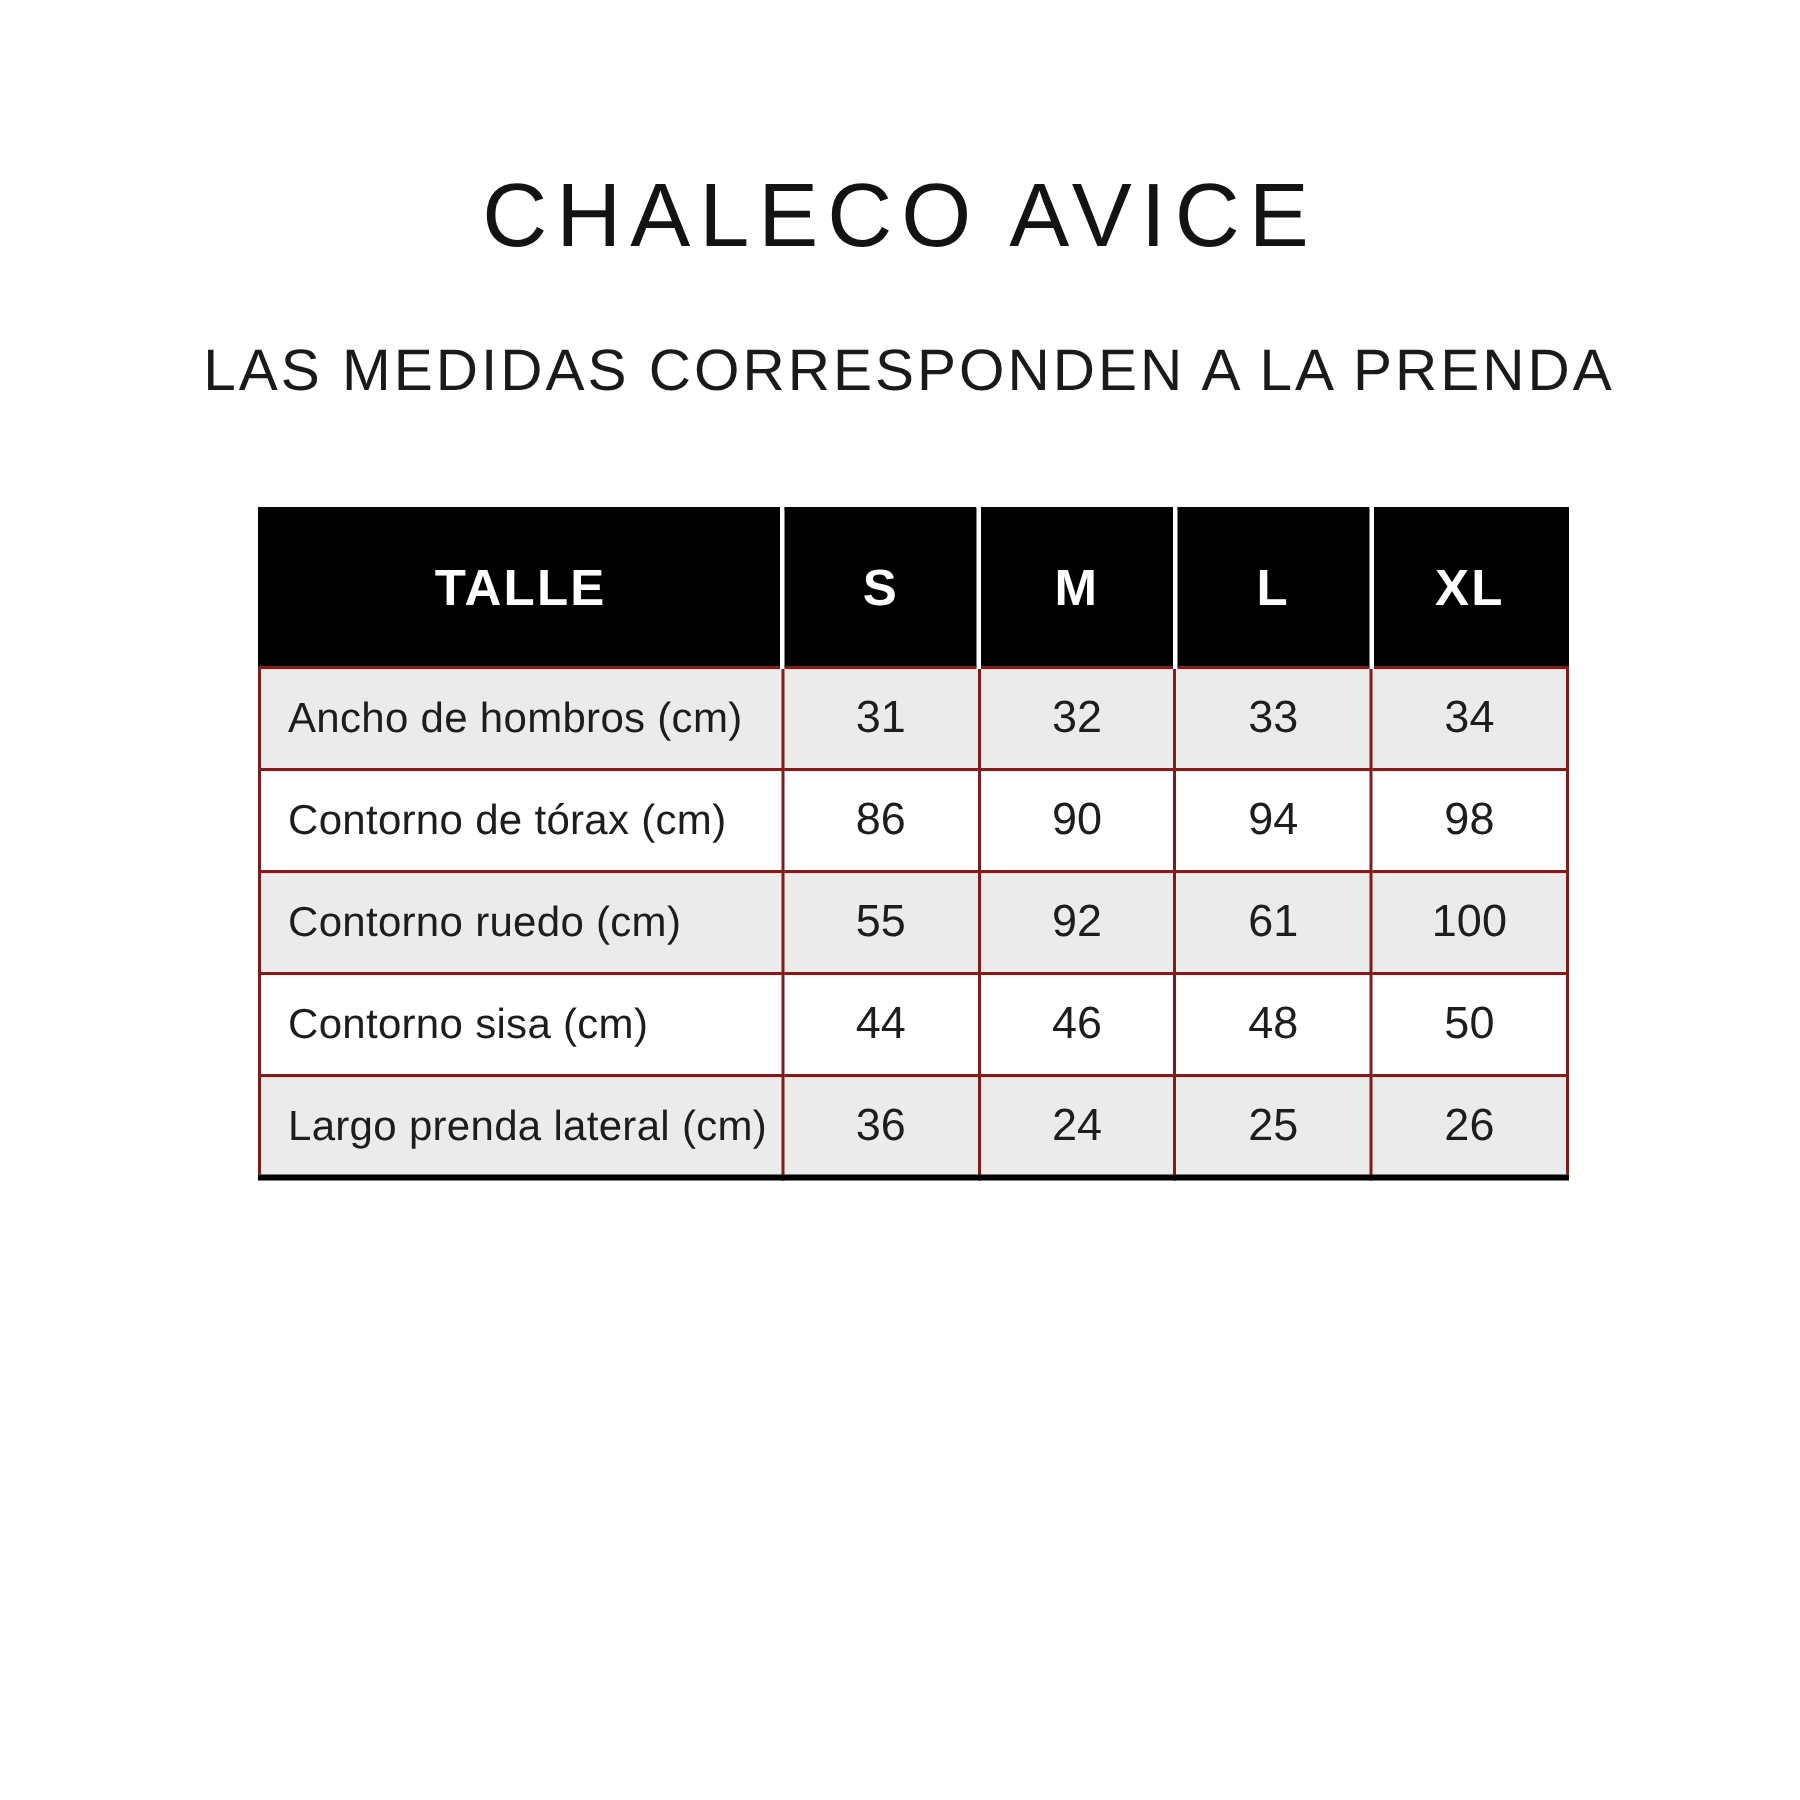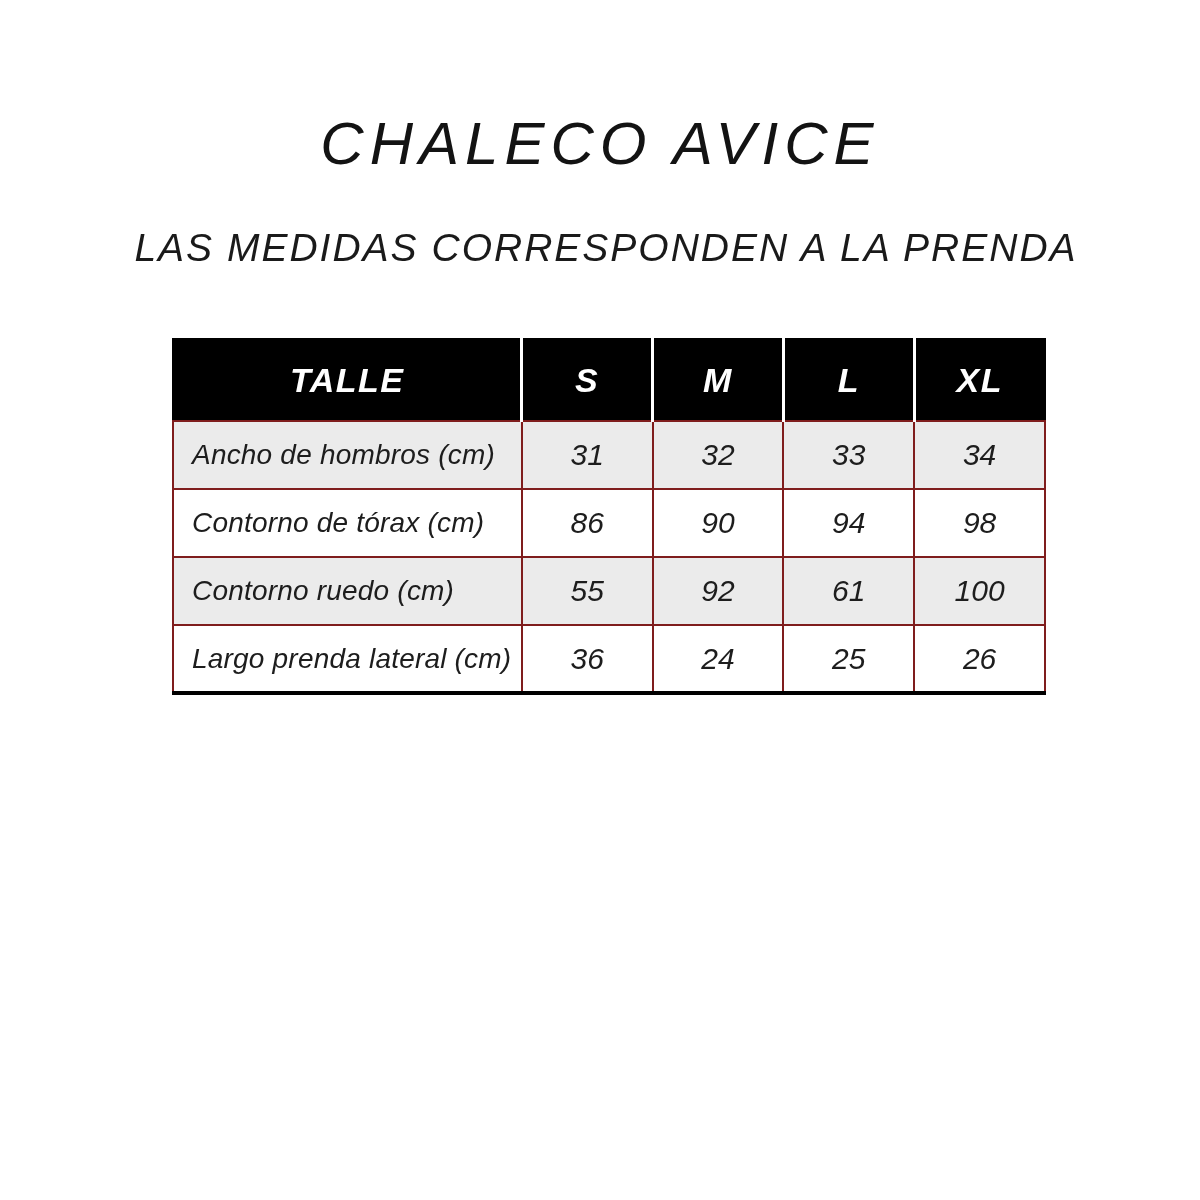--- a/index.html
+++ b/index.html
@@ -1,15 +1,15 @@
 <!DOCTYPE html>
 <html><head>
 <meta charset="utf-8">
 <style>
-  * { margin: 0; padding: 0; box-sizing: border-box; font-style: italic; }
+  * { margin: 0; padding: 0; box-sizing: border-box; }
   html, body { background: #ffffff; }
   body {
     width: 1200px;
     height: 1200px;
     position: relative;
     font-family: "Liberation Sans", sans-serif;
     color: #161616;
     overflow: hidden;
   }
   .page-title {
@@ -48,21 +48,21 @@
     border-collapse: collapse;
     table-layout: fixed;
     border: 2px solid #000000;
     border-bottom-width: 4px;
   }
   table.size-chart col.col-label { width: 40%; }
   table.size-chart col.col-size  { width: 15%; }
   table.size-chart th {
     background: #000000;
     color: #ffffff;
-    height: 82px;
+    height: 106px;
     font-size: 34px;
     font-weight: 700;
     letter-spacing: 1.5px;
     text-align: center;
     border-left: 3px solid #ffffff;
     border-bottom: 0;
   }
   table.size-chart th:first-child { border-left: 0; }
   table.size-chart td {
     height: 68px;
@@ -122,20 +122,27 @@
         <td>98</td>
       </tr>
       <tr>
         <td class="label-cell">Contorno ruedo (cm)</td>
         <td>55</td>
         <td>92</td>
         <td>61</td>
         <td>100</td>
       </tr>
       <tr>
+        <td class="label-cell">Contorno sisa (cm)</td>
+        <td>44</td>
+        <td>46</td>
+        <td>48</td>
+        <td>50</td>
+      </tr>
+      <tr>
         <td class="label-cell">Largo prenda lateral (cm)</td>
         <td>36</td>
         <td>24</td>
         <td>25</td>
         <td>26</td>
       </tr>
     </tbody>
   </table>
 </div>
 

